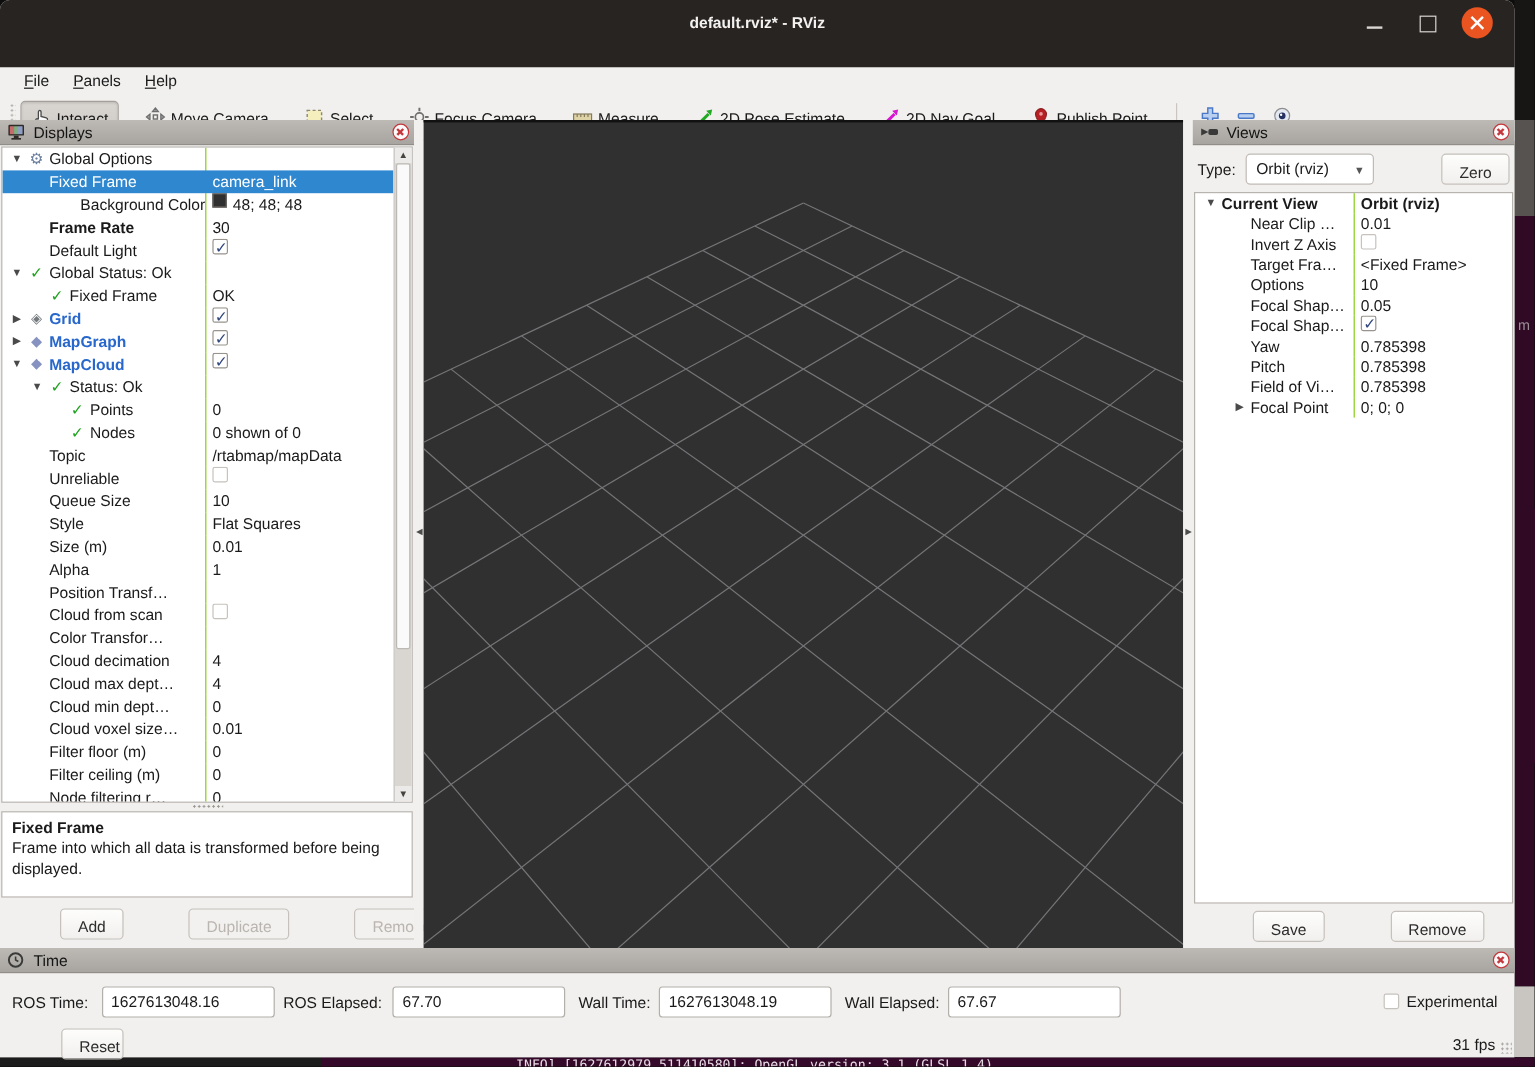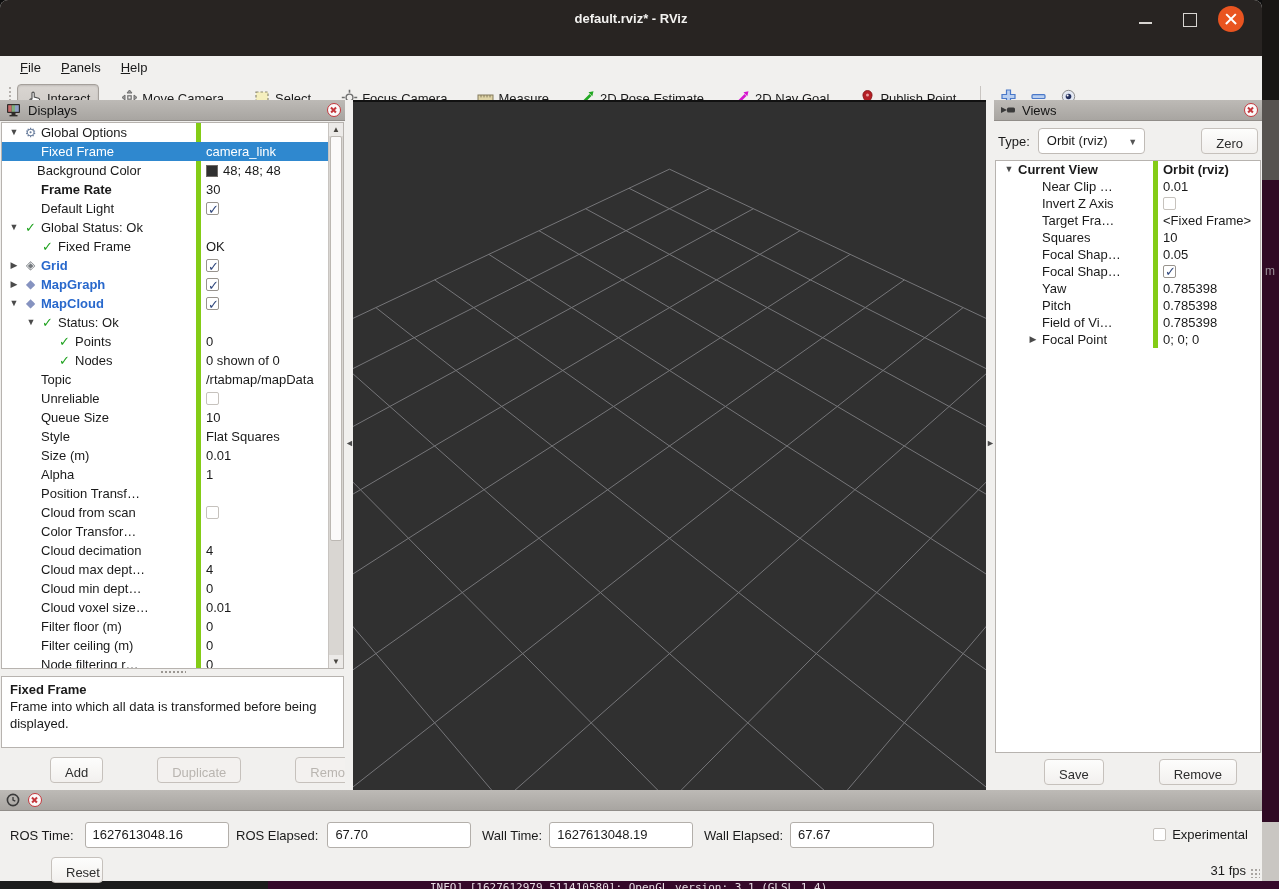--- a/index.html
+++ b/index.html
@@ -53,21 +53,21 @@
   .close-dot { width:14px; height:14px; border-radius:50%; background:#fbfafa; border:1.5px solid #c5373c; position:relative; }
   .close-dot::before,.close-dot::after { content:""; position:absolute; left:2.2px; top:4.6px; width:7px; height:1.8px; background:#c5373c; }
   .close-dot::before{ transform:rotate(45deg);} .close-dot::after{ transform:rotate(-45deg);}
 
   
   .displays-panel { width:345px; height:690px; }
   .dtree-wrap { position:absolute; left:1px; top:22px; width:343px; height:547px; background:#fff; border:1px solid #b7b3af; display:flex; }
   .dtree { flex:1; overflow:hidden; }
   .trow { display:flex; height:19px; line-height:19px; }
   .trow .lcol { display:flex; align-items:center; overflow:hidden; white-space:nowrap; flex:0 0 auto; }
-  .trow .vcol { flex:1; border-left:5px solid #84cc16; padding-left:5px; display:flex; align-items:center; overflow:hidden; white-space:nowrap;margin-left:25px; }
+  .trow .vcol { flex:1; border-left:1px solid #84cc16; padding-left:5px; display:flex; align-items:flex-start; overflow:hidden; white-space:nowrap; }
   .displays-panel .trow .lcol { width:169px; }
   .trow.selected { background:#2f88cf; color:#fff; }
   .trow.selected .vcol { border-left-color:#2f88cf; }
   .exp { display:inline-block; width:16px; font-size:9px; color:#4a4a4a; text-align:center; flex:0 0 16px; }
   .trow.selected .exp { color:#fff; }
   .ticn { display:inline-block; width:17px; text-align:center; flex:0 0 17px; font-size:13px; }
   .ticn.gear { color:#6b7f9e; }
   .ticn.check { color:#1fa21f; font-weight:bold; }
   .ticn.grid { color:#74797e; font-size:12px; }
   .ticn.diamond { color:#8693c0; font-size:12px; }
@@ -281,21 +281,21 @@
               <div class="trow selected">
                 <span class="lcol" style="padding-left: 21px;">
                   <span class="exp" style="flex: 0 0 16px; width: 16px;"></span>
                   <span class="tlabel">Fixed Frame</span>
                 </span>
                 <span class="vcol">
                   <span class="vtext">camera_link</span>
                 </span>
               </div>
               <div class="trow">
-                <span class="lcol" style="padding-left: 17px;">
+                <span class="lcol" style="padding-left: 34px; justify-content: flex-end;">
                   <span class="exp" style="flex: 0 0 16px; width: 16px;"></span>
                   <span class="tlabel">Background Color</span>
                 </span>
                 <span class="vcol">
                   <span class="swatch"></span>
                   <span>48; 48; 48</span>
                 </span>
               </div>
               <div class="trow">
                 <span class="lcol" style="padding-left: 21px; font-weight: bold;">
@@ -643,21 +643,21 @@
                   <span class="exp" style="flex: 0 0 14px; width: 14px;"></span>
                   <span class="tlabel">Target Fra…</span>
                 </span>
                 <span class="vcol">
                   <span class="vtext">&lt;Fixed Frame&gt;</span>
                 </span>
               </div>
               <div class="trow">
                 <span class="lcol" style="padding-left: 30px;">
                   <span class="exp" style="flex: 0 0 14px; width: 14px;"></span>
-                  <span class="tlabel">Squares</span>
+                  <span class="tlabel">Options</span>
                 </span>
                 <span class="vcol">
                   <span class="vtext">10</span>
                 </span>
               </div>
               <div class="trow">
                 <span class="lcol" style="padding-left: 30px;">
                   <span class="exp" style="flex: 0 0 14px; width: 14px;"></span>
                   <span class="tlabel">Focal Shap…</span>
                 </span>
@@ -721,20 +721,21 @@
     </div>
 
     <div class="time-panel">
       <div class="panel-header">
         <span class="hdr-icon">
           <svg viewBox="0 0 16 14">
               <circle cx="7" cy="7" r="5.6" fill="none" stroke="#3a3a3a" stroke-width="1.6"></circle>
               <path d="M7 4 L7 7 L9.3 8.2" fill="none" stroke="#3a3a3a" stroke-width="1.3"></path>
             </svg>
         </span>
+        <span class="ph-title">Time</span>
         <span class="close-dot"></span>
       </div>
       <div class="time-body" id="time-body">
         <div class="texp">
           <span class="cbx empty"></span>
           <span>Experimental</span>
         </div>
         <span class="btn reset-btn">Reset</span>
         <span class="fps">31 fps</span>
         <span class="grip-corner"></span>

